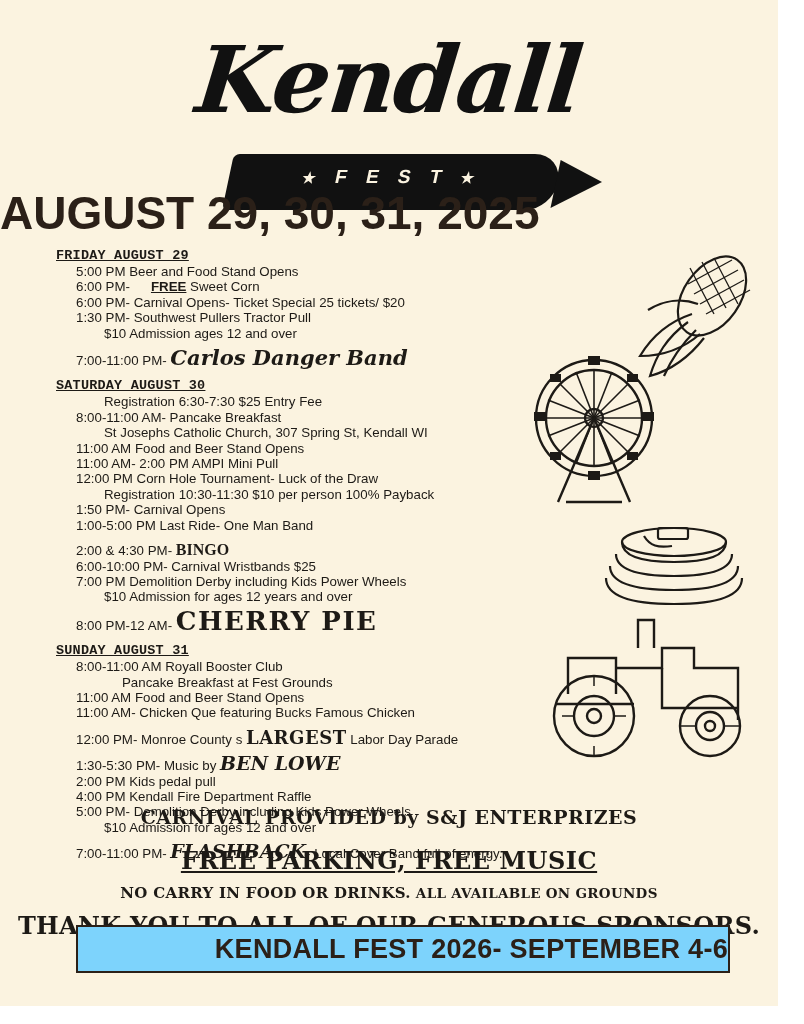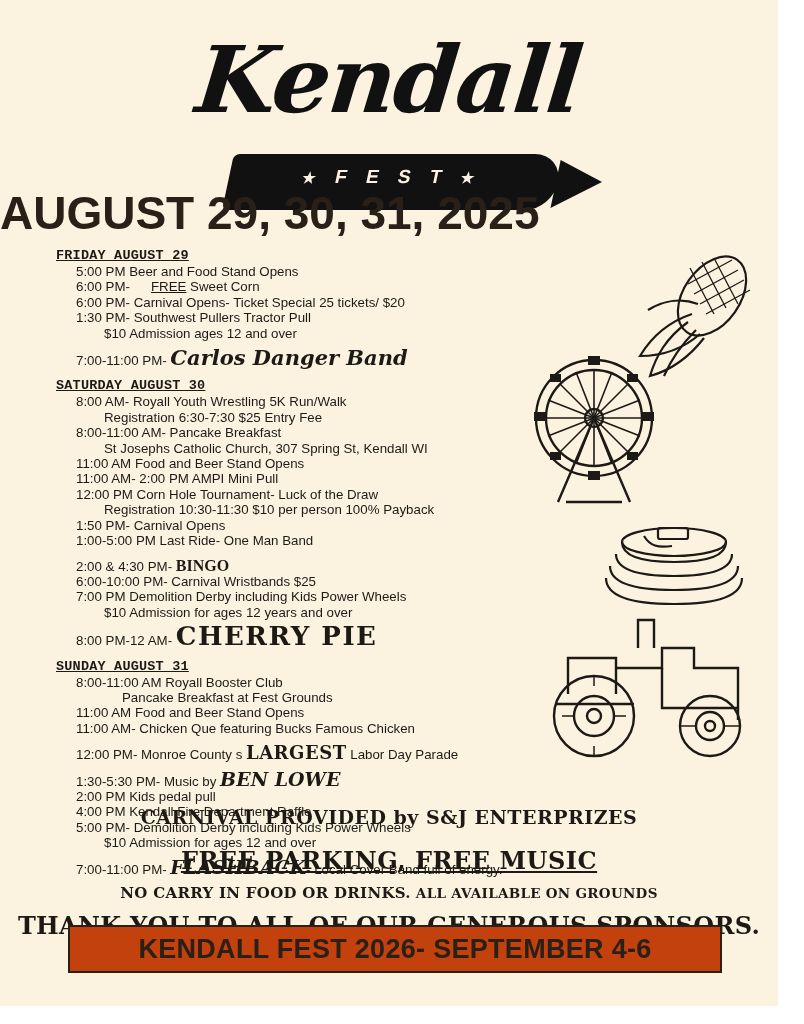--- a/index.html
+++ b/index.html
@@ -117,21 +117,21 @@
   .line {
     font-family: "Liberation Sans", sans-serif;
     font-size: 13.3px;
     line-height: 15.4px;
     margin-left: 20px;
     white-space: pre-wrap;
   }
   .line.indent { margin-left: 48px; }
   .line.indent2 { margin-left: 66px; }
   .u { text-decoration: underline; }
-  .b { font-weight: normal; padding-left: 21px; }
+  .b { font-weight: bold; padding-left: 21px; }
   .band {
     font-family: "DejaVu Serif", serif;
     font-style: italic;
     font-weight: bold;
     font-size: 21px;
     letter-spacing: 0px;
   }
   .fancy {
     font-family: "DejaVu Serif", serif;
     font-weight: bold;
@@ -179,32 +179,32 @@
   .f-thanks {
     font-family: "DejaVu Serif", serif;
     font-weight: bold;
     font-size: 24px;
     margin-top: 9px;
     letter-spacing: 0.3px;
   }
 
   .next-year {
     position: absolute;
-    left: 68px;
+    left: 76px;
     top: 925px;
     width: 650px;
     height: 44px;
-    background: #c2410c;
+    background: #7dd3fc;
     border: 2px solid #2b2018;
     color: #2b2018;
     font-family: "Liberation Sans", sans-serif;
     font-weight: bold;
     font-size: 27px;
     line-height: 44px;
-    text-align: center;
+    text-align: right;
     letter-spacing: 0.3px;
   }
 
   
   .art { position: absolute; }
   .art-corn { right: 28px; top: 252px; }
   .art-wheel { right: 130px; top: 352px; }
   .art-pancake { right: 40px; top: 520px; }
   .art-tractor { right: 32px; top: 608px; }
 </style>
@@ -321,21 +321,20 @@
 
     <div class="day-head first">FRIDAY AUGUST 29</div>
     <div class="line">5:00 PM Beer and Food Stand Opens</div>
     <div class="line">6:00 PM-<span class="b u">FREE</span> Sweet Corn</div>
     <div class="line">6:00 PM- Carnival Opens- Ticket Special 25 tickets/ $20</div>
     <div class="line">1:30 PM- Southwest Pullers Tractor Pull</div>
     <div class="line indent">$10 Admission ages 12 and over</div>
     <div class="line spaced-line">7:00-11:00 PM-&nbsp;<span class="band">Carlos Danger Band</span></div>
 
     <div class="day-head">SATURDAY AUGUST 30</div>
-    <div class="line">8:00 AM- Royall Youth Wrestling 5K Run/Walk</div>
     <div class="line indent">Registration 6:30-7:30 $25 Entry Fee</div>
     <div class="line">8:00-11:00 AM- Pancake Breakfast</div>
     <div class="line indent">St Josephs Catholic Church, 307 Spring St, Kendall WI</div>
     <div class="line">11:00 AM Food and Beer Stand Opens</div>
     <div class="line">11:00 AM- 2:00 PM AMPI Mini Pull</div>
     <div class="line">12:00 PM Corn Hole Tournament- Luck of the Draw</div>
     <div class="line indent">Registration 10:30-11:30 $10 per person 100% Payback</div>
     <div class="line">1:50 PM- Carnival Opens</div>
     <div class="line">1:00-5:00 PM Last Ride- One Man Band</div>
     <div class="line spaced-line">2:00 &amp; 4:30 PM-&nbsp;<span class="fancy-sm" style="font-size:16px">BINGO</span></div>

